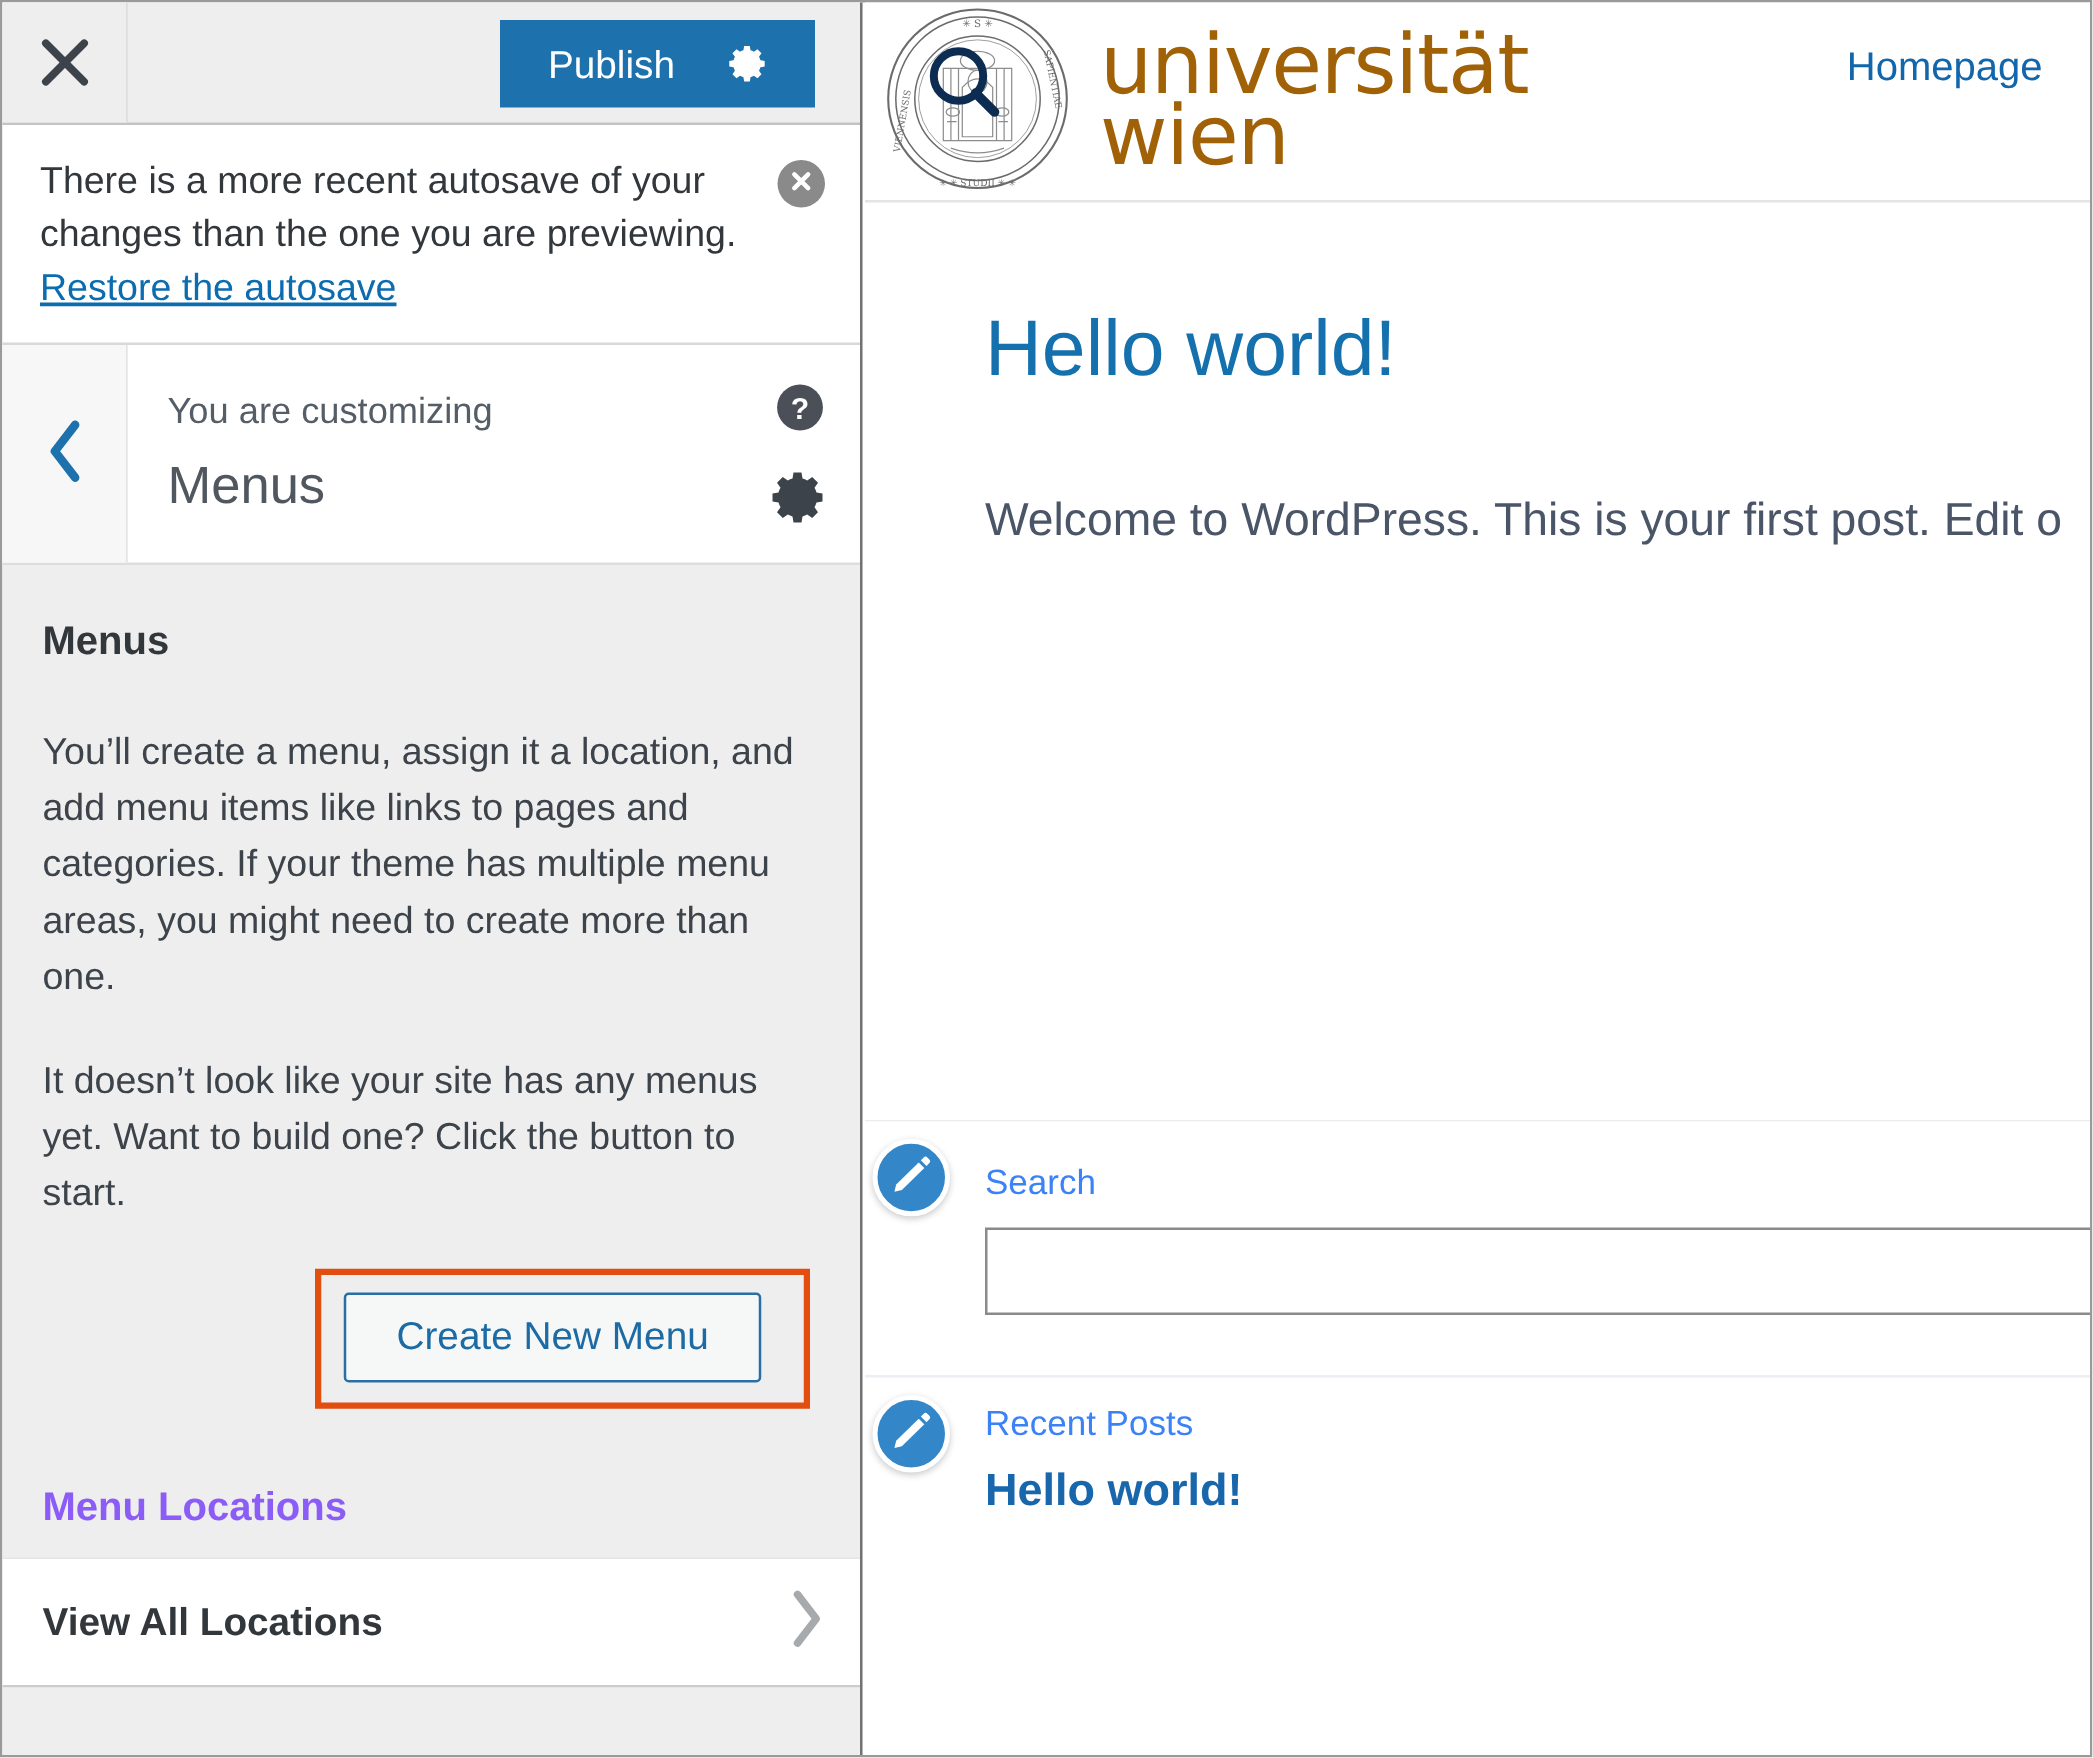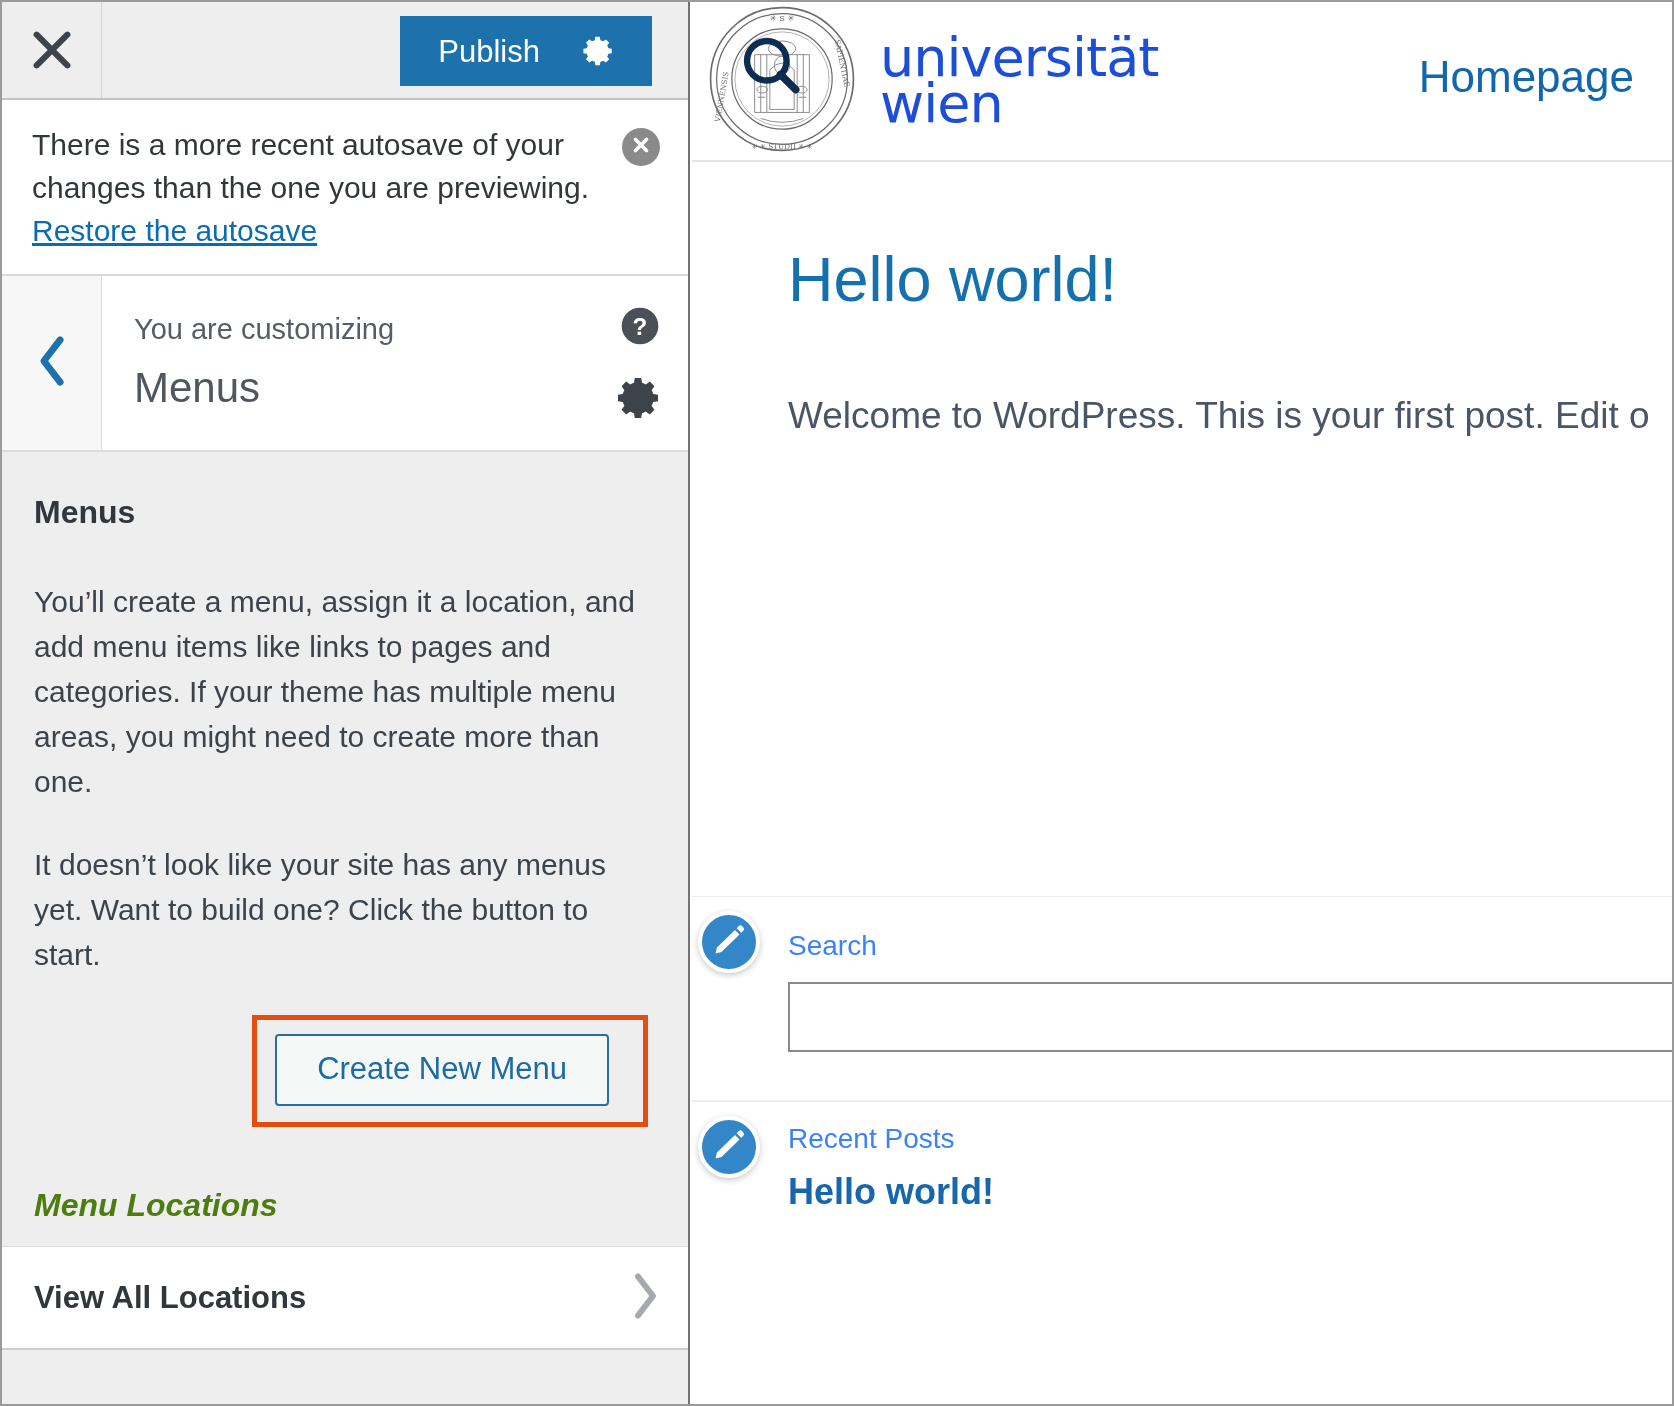--- a/index.html
+++ b/index.html
@@ -174,24 +174,23 @@
     font-size: 31px;
     font-family: "Liberation Sans", sans-serif;
     padding: 16px 40px 18px 40px;
     border-radius: 4px;
     cursor: pointer;
     line-height: 1.1;
   }
   .sec-title-2 {
     font-size: 32px;
     font-weight: 700;
-    color: #4d7c0f;
+    color: #8b5cf6;
     margin-top: 60px;
     margin-bottom: 24px;
-    font-style: italic;
   }
 
   
   .view-all-row {
     flex: 0 0 auto;
     height: 104px;
     background: #ffffff;
     border-top: 1px solid #dddddd;
     border-bottom: 2px solid #cccccc;
     display: flex; align-items: center;
@@ -221,31 +220,31 @@
     position: relative;
     height: 160px;
     border-bottom: 2px solid #e4e4e4;
     display: flex; align-items: center;
     padding-left: 14px;
   }
   .brand {
     display: flex; align-items: center; gap: 22px;
   }
   .uni-word {
-    color: #1d4ed8;
+    color: #a16207;
     font-family: "DejaVu Sans", sans-serif;
-    font-size: 54px;
+    font-size: 66px;
     line-height: 0.86;
     font-weight: 400;
     letter-spacing: -1px;
   }
   .nav-home {
     position: absolute;
-    right: 38px; top: 50px;
-    font-size: 44px;
+    right: 38px; top: 33px;
+    font-size: 32px;
     color: #1266ab;
     cursor: pointer;
   }
 
   .post-area {
     padding: 86px 0 0 96px;
     height: 735px;
     border-bottom: 1px solid #ececec;
     position: relative;
   }

